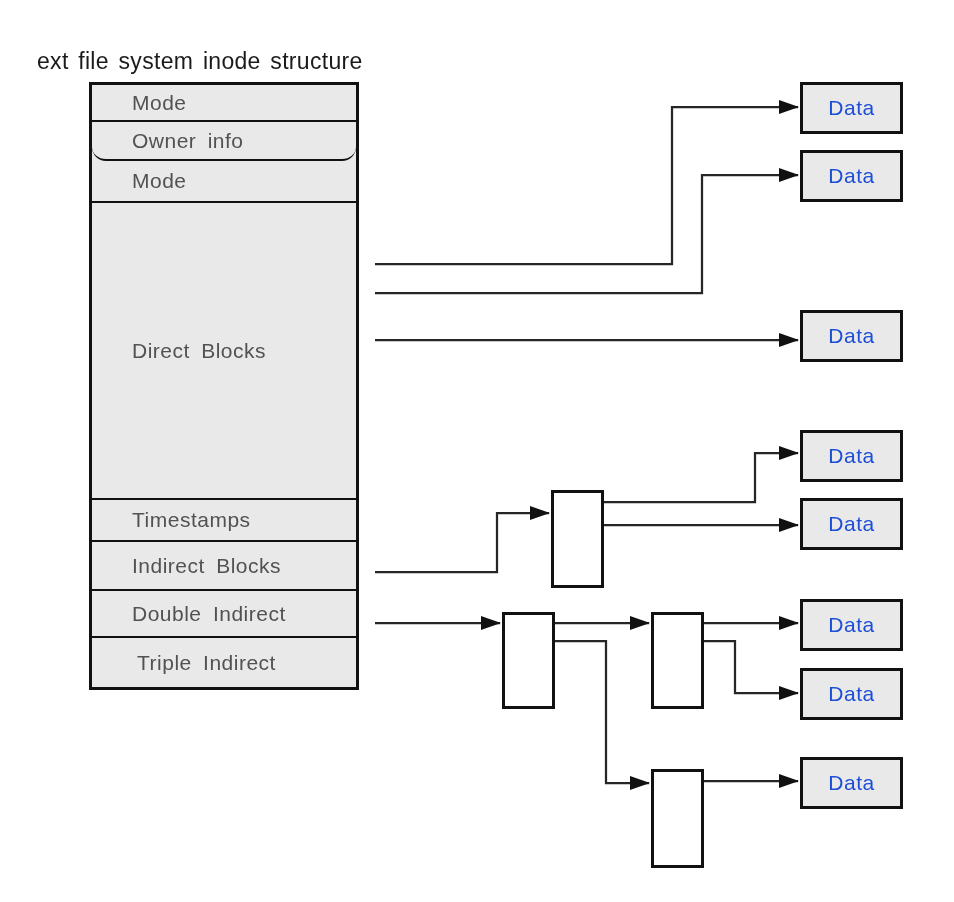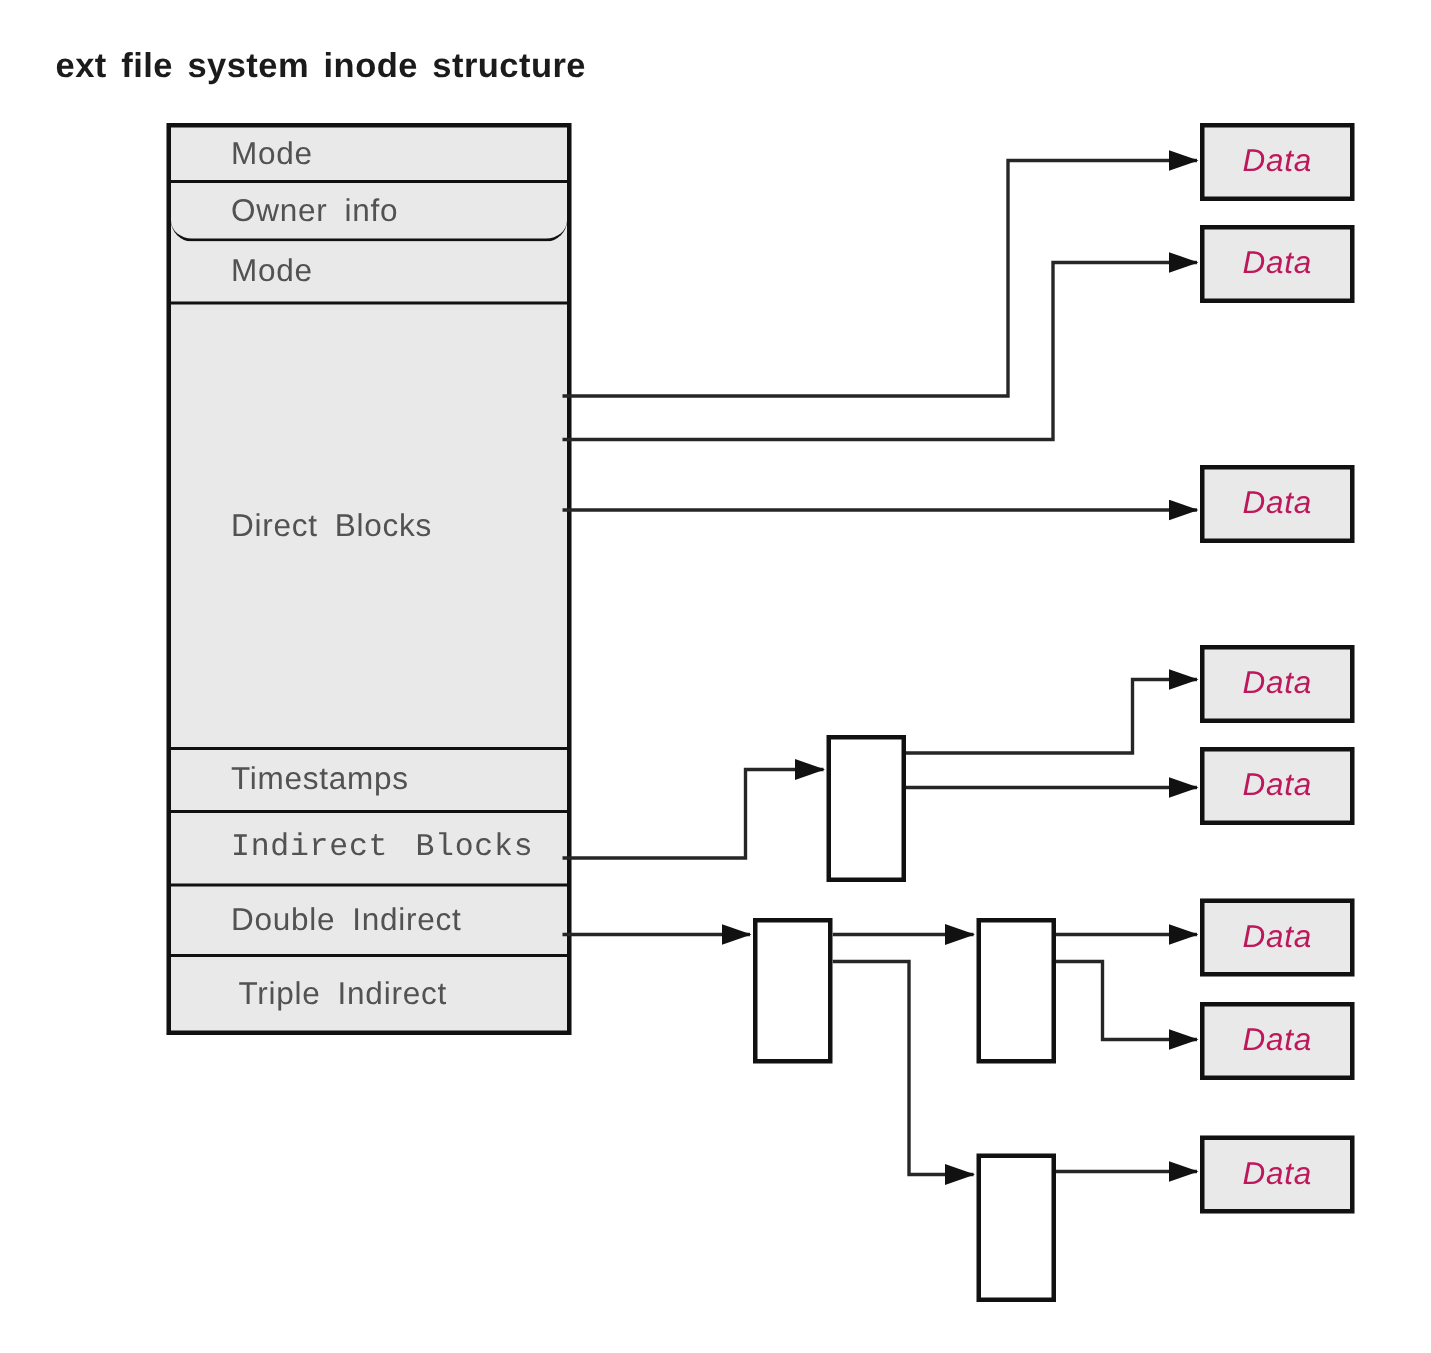--- a/index.html
+++ b/index.html
@@ -11,30 +11,29 @@
   .canvas {
     position: relative;
     width: 954px;
     height: 902px;
     background: #ffffff;
     overflow: hidden;
   }
   .title {
     position: absolute;
     left: 37px;
-    top: 30px;
+    top: 48px;
     font-size: 23px;
     letter-spacing: 0.3px;
     word-spacing: 3px;
     color: #1b1b1b;
-    font-weight: bold;
   }
   .inode {
     position: absolute;
-    left: 111px;
+    left: 89px;
     top: 82px;
     width: 270px;
     height: 608px;
     box-sizing: border-box;
     border: 3px solid #111111;
     background: #e9e9e9;
     display: flex;
     flex-direction: column;
   }
   .inode-row {
@@ -48,21 +47,21 @@
     word-spacing: 5px;
     color: #525252;
     flex: 0 0 auto;
   }
   .inode-row.last { border-bottom: none; flex: 1 1 auto; padding-left: 45px; }
   .r-mode       { height: 35px; }
   .r-owner      { height: 37px; border-radius: 14px; }
   .r-size       { height: 40px; }
   .r-time       { height: 40px; }
   .r-direct     { height: 295px; }
-  .r-indirect   { height: 47px; font-family: Liberation Mono, monospace; }
+  .r-indirect   { height: 47px; }
   .r-double     { height: 45px; }
   .connectors {
     position: absolute;
     left: 0; top: 0;
     width: 954px;
     height: 902px;
     pointer-events: none;
   }
   .iblock {
     position: absolute;
@@ -79,22 +78,21 @@
     width: 103px;
     height: 52px;
     box-sizing: border-box;
     border: 3px solid #111111;
     background: #e9e9e9;
     display: flex;
     align-items: center;
     justify-content: center;
     font-size: 21px;
     letter-spacing: 0.5px;
-    color: #be185d;
-    font-style: italic;
+    color: #1d4ed8;
   }
   .db1 { left: 800px; top: 82px; }
   .db2 { left: 800px; top: 150px; }
   .db3 { left: 800px; top: 310px; }
   .db4 { left: 800px; top: 430px; }
   .db5 { left: 800px; top: 498px; }
   .db6 { left: 800px; top: 599px; }
   .db7 { left: 800px; top: 668px; }
   .db8 { left: 800px; top: 757px; }
   .conn {

